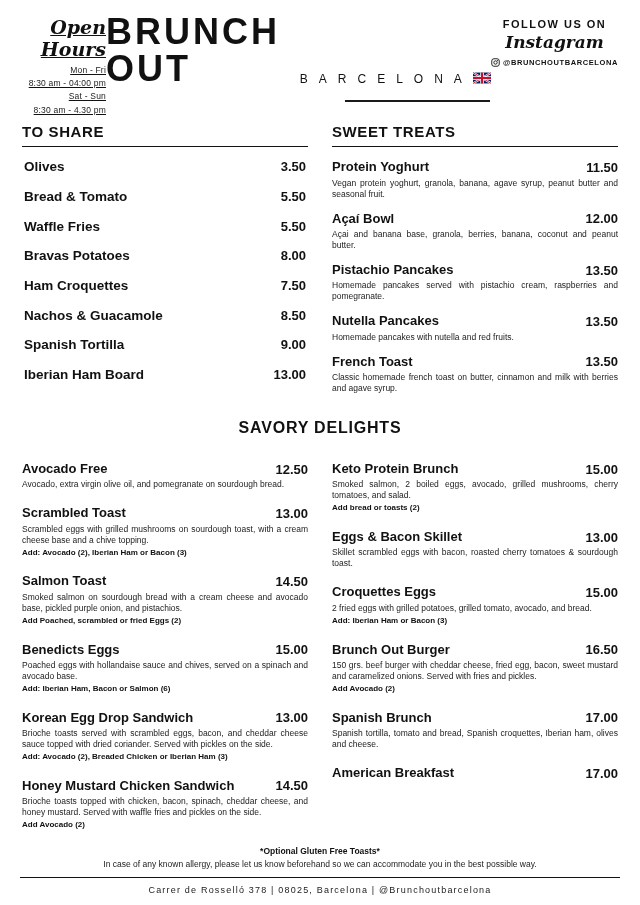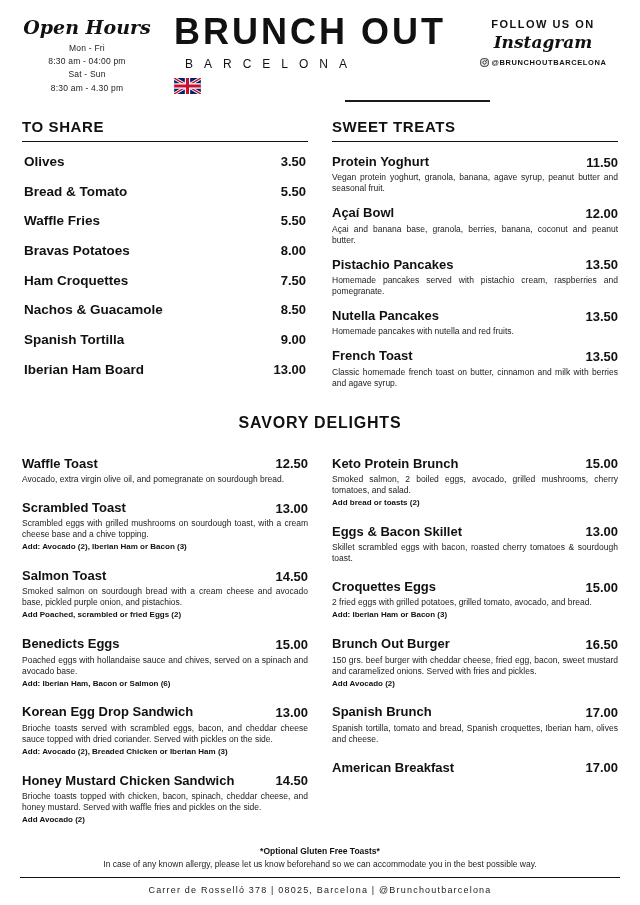--- a/index.html
+++ b/index.html
@@ -10,28 +10,28 @@
     color:#111111; overflow:hidden;
   }
   .page {
     position:relative; width:640px; height:905px;
     padding:12px 22px 0 22px;
     display:flex; flex-direction:column;
   }
 
   
   .header { display:flex; justify-content:space-between; align-items:flex-start; min-height:98px; }
-  .open-hours { width:130px; text-align:center; padding-top:4px; }
+  .open-hours { width:130px; text-align:right; padding-top:4px;text-decoration:underline; }
   .script {
     font-family:"DejaVu Serif", serif; font-style:italic; font-weight:bold;
   }
   .open-hours .script { font-size:19px; margin-bottom:4px; }
   .hours-line { font-size:8.5px; line-height:1.55; color:#222; letter-spacing:0.2px; }
 
-  .brand { display:flex; flex-direction:column; align-items:flex-start; padding-top:2px; }
+  .brand { display:flex; flex-direction:row; align-items:flex-end; padding-top:2px; }
   .brand-title { font-size:36px; font-weight:900; letter-spacing:3px; line-height:1; transform:scaleY(1.04); }
   .brand-sub { font-size:12px; font-weight:500; letter-spacing:11px; margin-top:7px; margin-left:11px; }
   .flag { margin-top:7px; display:block; }
 
   .follow { width:150px; text-align:center; padding-top:6px; }
   .follow-line1 { font-size:11px; font-weight:bold; letter-spacing:1.5px; }
   .follow .script { font-size:17px; margin-top:2px; }
   .handle { font-size:7.5px; font-weight:bold; letter-spacing:0.6px; margin-top:6px; display:flex; align-items:flex-start; justify-content:center; gap:3px; }
   .deco-line { position:absolute; left:345px; top:100px; width:145px; height:1.5px; background:#1a1a1a; }
 
@@ -193,21 +193,21 @@
     </section>
   </div>
 
   <h2 class="savory-title">SAVORY DELIGHTS</h2>
 
   <div class="columns savory">
 
     <section class="col">
       <div class="item">
         <div class="item-head">
-          <span class="item-name">Waffle Toast</span>
+          <span class="item-name">Avocado Free</span>
           <span class="item-price">12.50</span>
         </div>
         <div class="item-desc">Avocado, extra virgin olive oil, and pomegranate on sourdough bread.</div>
       </div>
       <div class="item">
         <div class="item-head">
           <span class="item-name">Scrambled Toast</span>
           <span class="item-price">13.00</span>
         </div>
         <div class="item-desc">Scrambled eggs with grilled mushrooms on sourdough toast, with a cream cheese base and a chive topping.</div>

